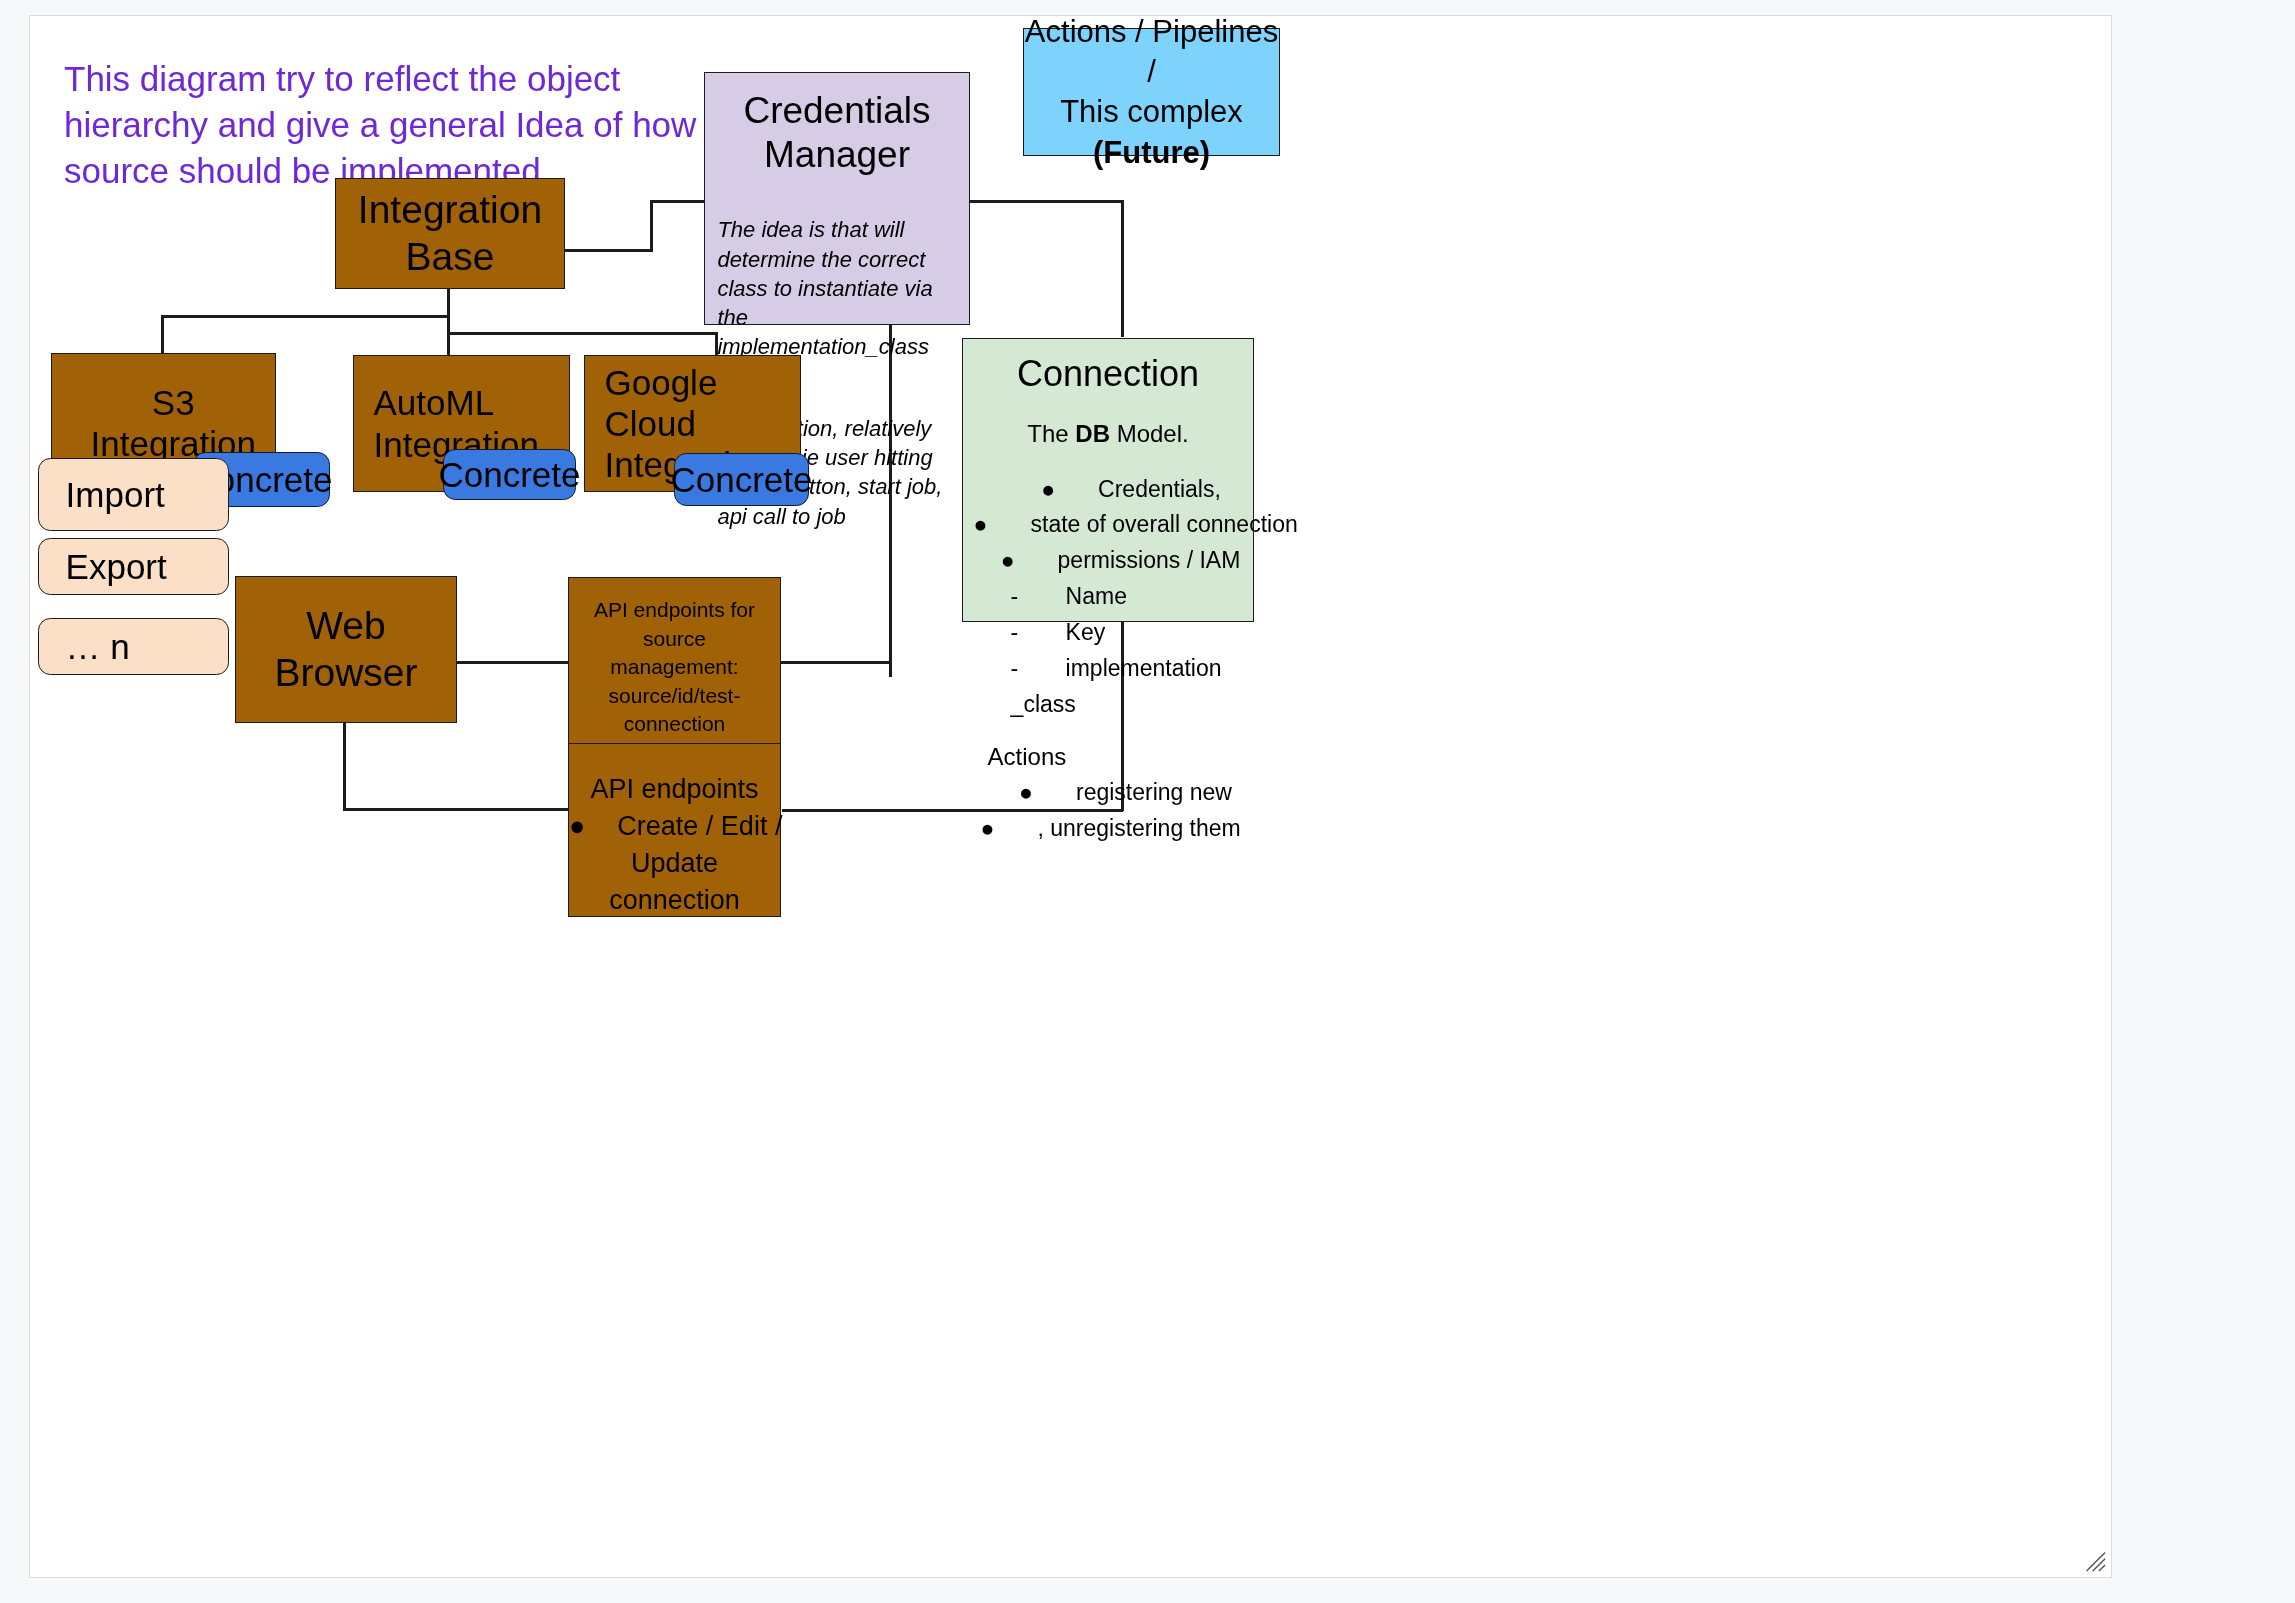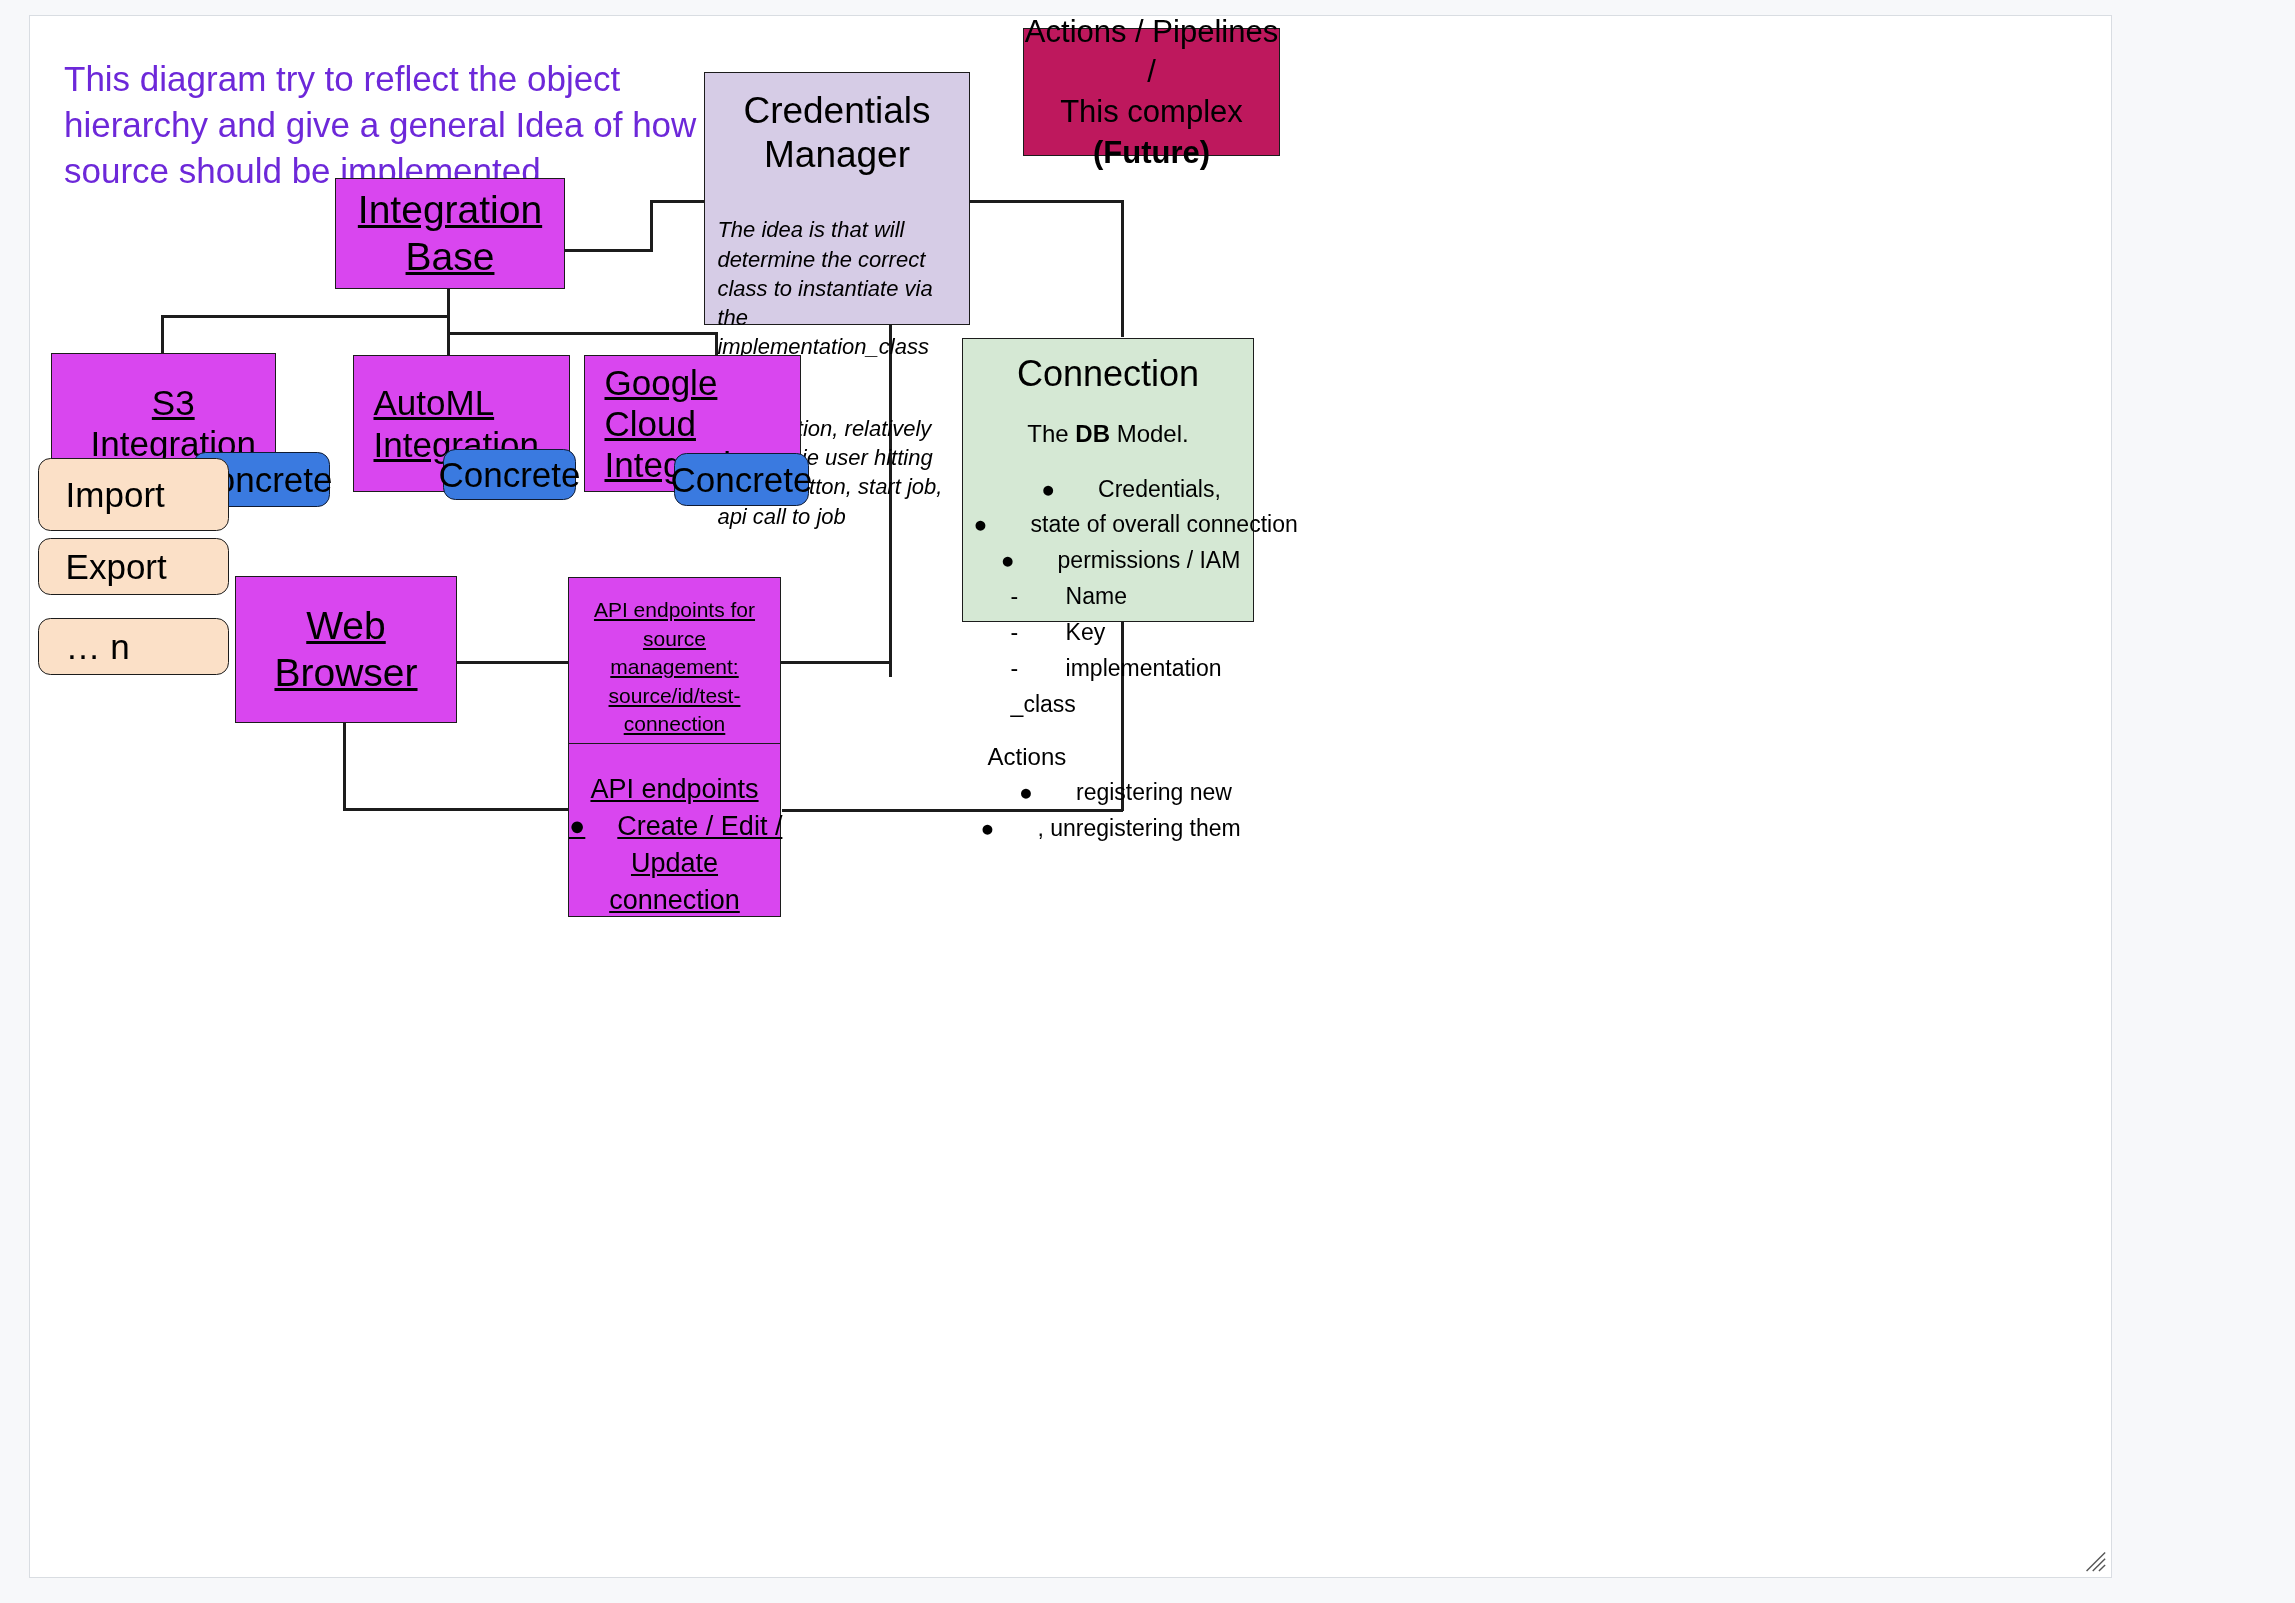--- a/index.html
+++ b/index.html
@@ -20,24 +20,24 @@
     position: absolute;
     border: 1.8px solid #1c1c1c;
     display: flex;
     align-items: center;
     justify-content: center;
     text-align: center;
     color: #000;
     line-height: 1.18;
     z-index: 5;
   }
-  .blue   { background: #d946ef; text-decoration: underline; }
+  .blue   { background: #a16207; }
   .green  { background: #d5e8d4; }
   .purple { background: #d6cce6; }
-  .orange { background: #be185d; }
+  .orange { background: #7dd3fc; }
   .concrete {
     background: #3a7ae0;
     border: 1.8px solid #0f1b33;
     border-radius: 12.4px;
     z-index: 12;
   }
   .pill {
     background: #fbe0c7;
     border: 1.8px solid #1c1c1c;
     border-radius: 12.4px;

